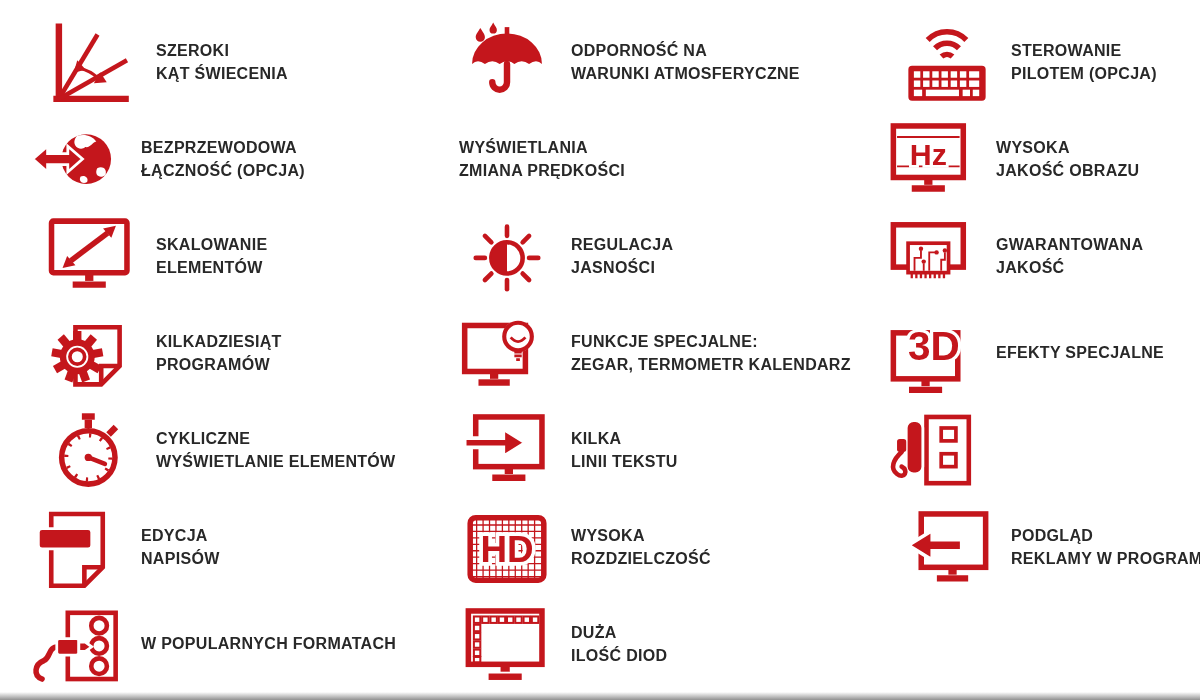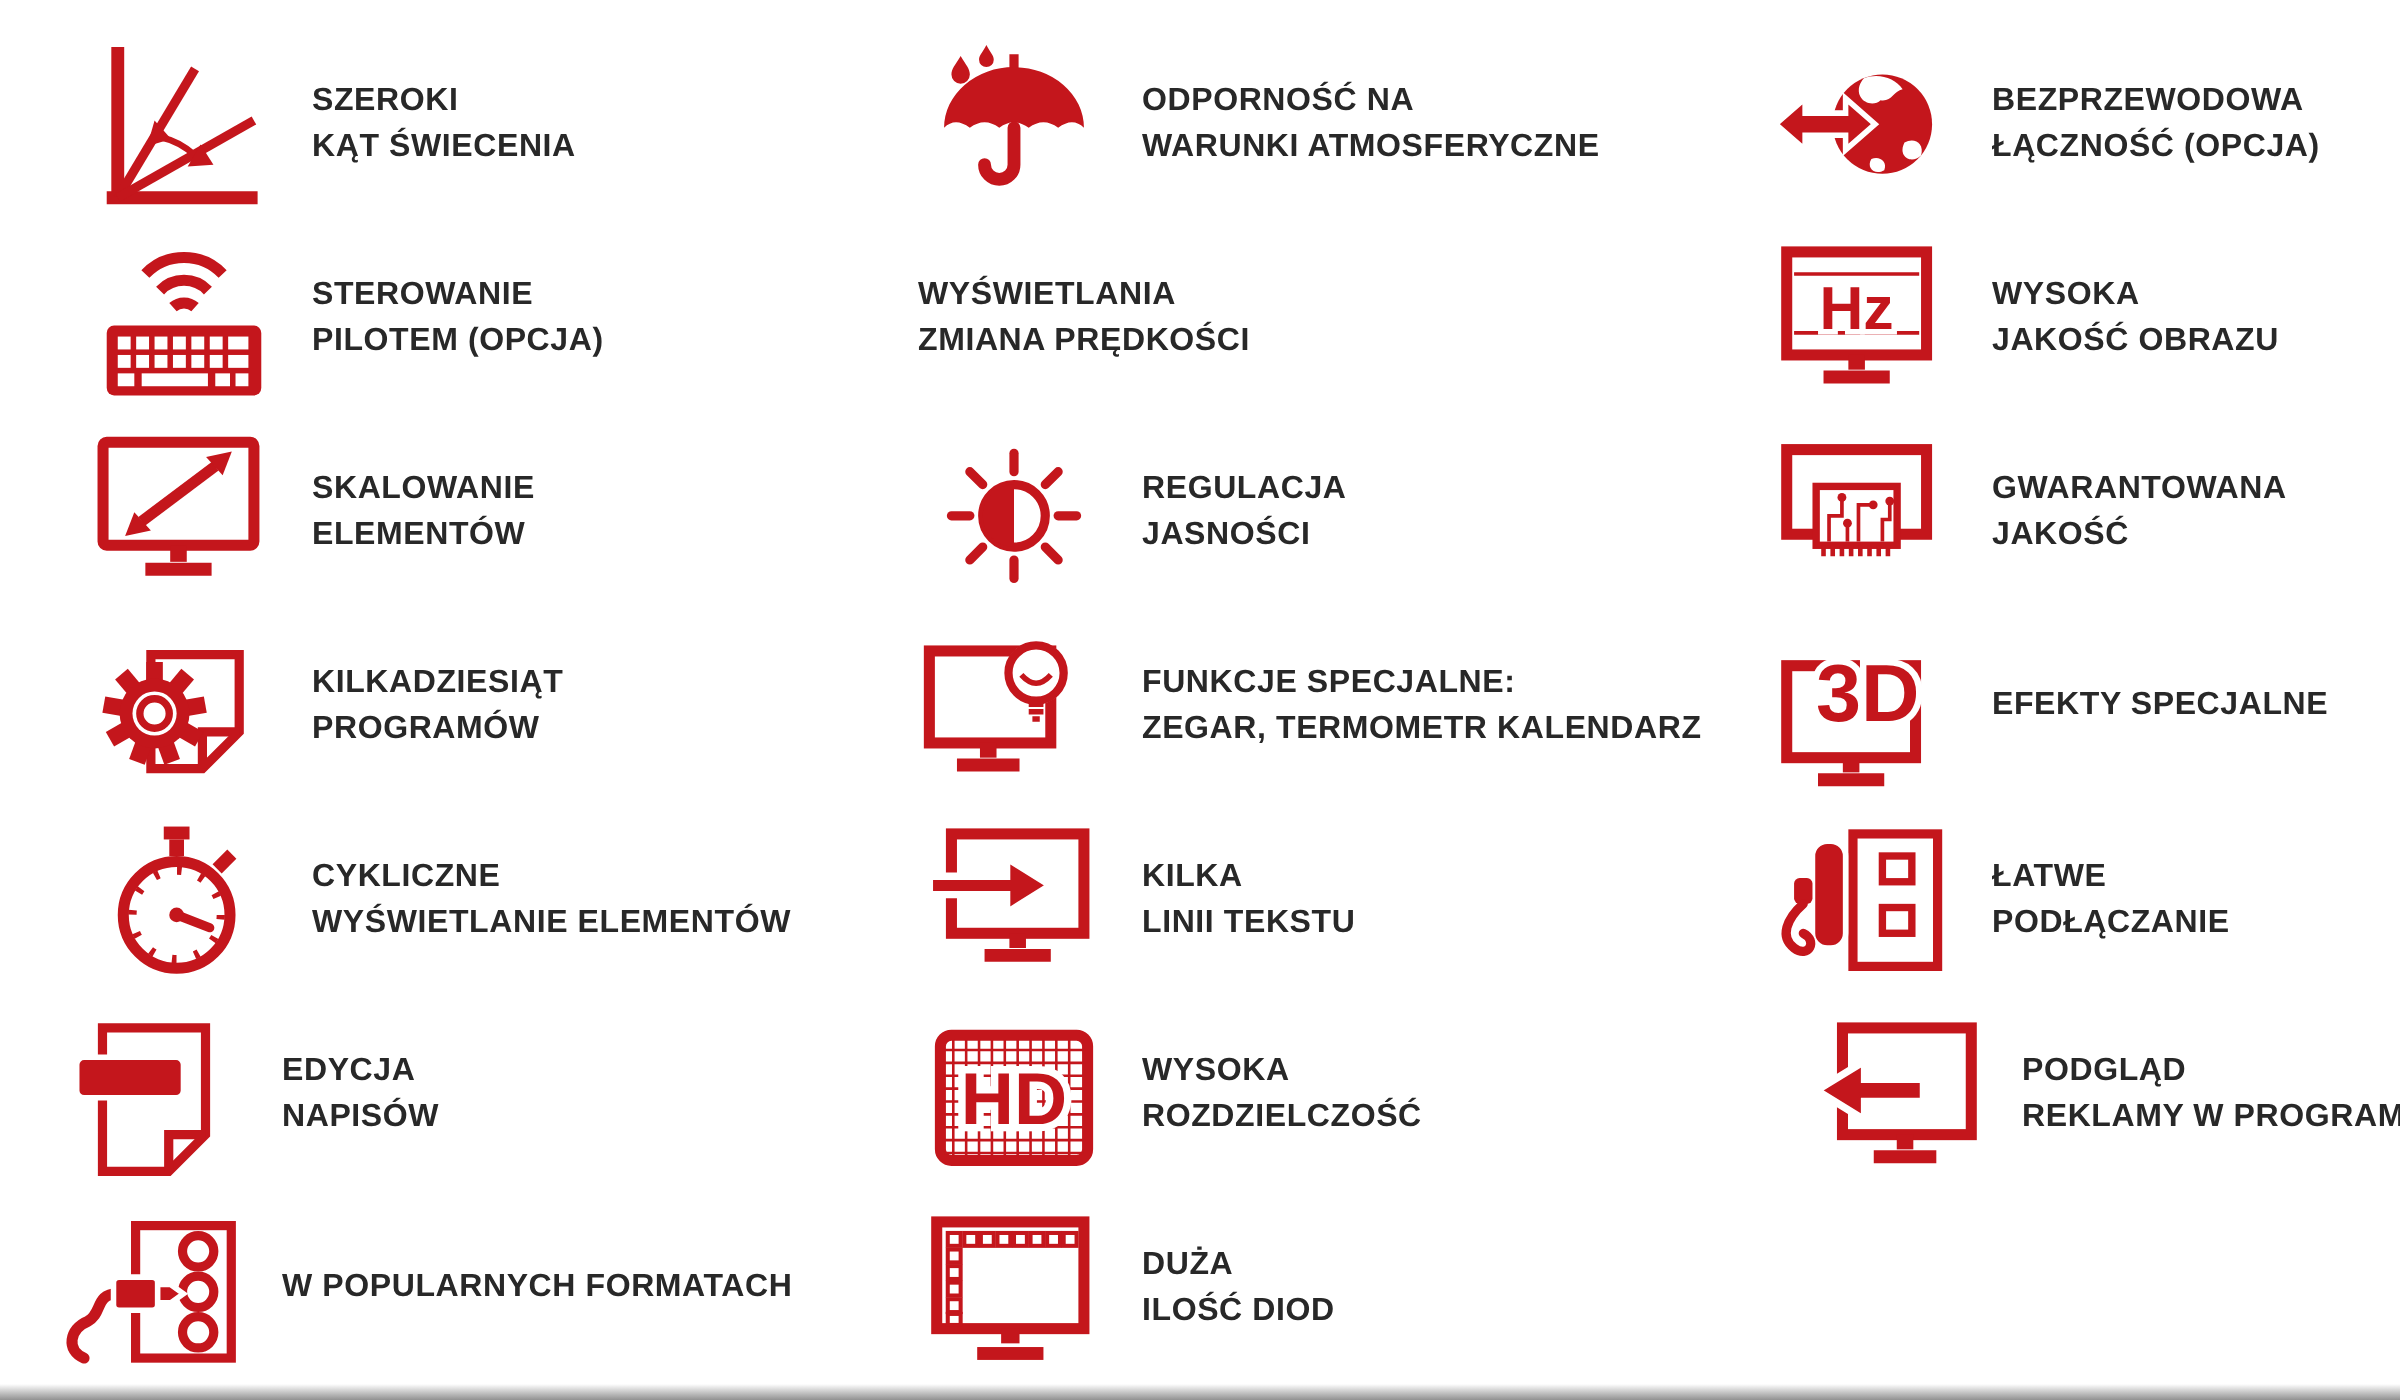--- a/index.html
+++ b/index.html
@@ -71,36 +71,20 @@
         <path d="M21,7 c3,5 5,7 5,10 a5,5 0 1 1 -10,0 c0,-3 2,-5 5,-10 z" fill="currentColor"></path>
         <path d="M35,1 c2,4 4,5.5 4,8 a4,4 0 1 1 -8,0 c0,-2.5 2,-4 4,-8 z" fill="currentColor"></path>
       </svg>
     </div>
     <div class="label">
       <span class="ln">ODPORNOŚĆ NA</span>
       <span class="ln">WARUNKI ATMOSFERYCZNE</span>
     </div>
   </div>
 
-  <div class="cell c3">
-    <div class="icon-box">
-      <svg viewBox="0 0 100 90">
-        <circle cx="60" cy="44" r="27" fill="currentColor"></circle>
-        <path d="M50,19 c8,-3 17,0 21,6 c-5,1 -6,7 -12,6 c-3,3 -9,2 -11,-2 c-2,-4 0,-8 2,-10 z" fill="#fff"></path>
-        <path d="M72,54 c5,-3 11,0 9,7 c-5,5 -13,1 -9,-7 z" fill="#fff"></path>
-        <path d="M54,63 c4,-2 9,1 7,6 c-5,3 -10,-1 -7,-6 z" fill="#fff"></path>
-        <path d="M18,38 H40 V30 L56,44 40,58 V50 H18 V58 L2,44 18,30 Z" fill="currentColor" stroke="#fff" stroke-width="3"></path>
-      </svg>
-    </div>
-    <div class="label">
-      <span class="ln">BEZPRZEWODOWA</span>
-      <span class="ln">ŁĄCZNOŚĆ (OPCJA)</span>
-    </div>
-  </div>
-
   <div class="cell c1">
     <div class="icon-box">
       <svg viewBox="0 0 100 90">
         <path d="M44,38 a9,9 0 0 1 12,0" fill="none" stroke="currentColor" stroke-width="6"></path>
         <path d="M37,29 a18,18 0 0 1 26,0" fill="none" stroke="currentColor" stroke-width="6"></path>
         <path d="M29,20 a29,29 0 0 1 42,0" fill="none" stroke="currentColor" stroke-width="6"></path>
         <rect x="8" y="48" width="84" height="38" rx="4" fill="currentColor"></rect>
         <g fill="#fff">
           <rect x="14" y="54" width="7" height="7"></rect>
             <rect x="24" y="54" width="7" height="7"></rect>
@@ -122,20 +106,36 @@
             <rect x="78" y="74" width="7" height="7"></rect>
         </g>
       </svg>
     </div>
     <div class="label">
       <span class="ln">STEROWANIE</span>
       <span class="ln">PILOTEM (OPCJA)</span>
     </div>
   </div>
 
+  <div class="cell c3">
+    <div class="icon-box">
+      <svg viewBox="0 0 100 90">
+        <circle cx="60" cy="44" r="27" fill="currentColor"></circle>
+        <path d="M50,19 c8,-3 17,0 21,6 c-5,1 -6,7 -12,6 c-3,3 -9,2 -11,-2 c-2,-4 0,-8 2,-10 z" fill="#fff"></path>
+        <path d="M72,54 c5,-3 11,0 9,7 c-5,5 -13,1 -9,-7 z" fill="#fff"></path>
+        <path d="M54,63 c4,-2 9,1 7,6 c-5,3 -10,-1 -7,-6 z" fill="#fff"></path>
+        <path d="M18,38 H40 V30 L56,44 40,58 V50 H18 V58 L2,44 18,30 Z" fill="currentColor" stroke="#fff" stroke-width="3"></path>
+      </svg>
+    </div>
+    <div class="label">
+      <span class="ln">BEZPRZEWODOWA</span>
+      <span class="ln">ŁĄCZNOŚĆ (OPCJA)</span>
+    </div>
+  </div>
+
   <div class="cell c2">
     <div class="label">
       <span class="ln">WYŚWIETLANIA</span>
       <span class="ln">ZMIANA PRĘDKOŚCI</span>
     </div>
   </div>
 
   <div class="cell c3">
     <div class="icon-box">
       <svg viewBox="0 0 100 90">
@@ -314,24 +314,20 @@
   <div class="cell c3">
     <div class="icon-box">
       <svg viewBox="0 0 100 90">
         <rect x="44" y="8" width="46" height="72" fill="none" stroke="currentColor" stroke-width="5"></rect>
         <rect x="60" y="20" width="16" height="14" fill="#fff" stroke="currentColor" stroke-width="4"></rect>
         <rect x="60" y="48" width="16" height="14" fill="#fff" stroke="currentColor" stroke-width="4"></rect>
         <rect x="22" y="12" width="18" height="58" rx="8" fill="currentColor" stroke="#fff" stroke-width="3"></rect>
         <rect x="12" y="32" width="10" height="14" rx="3" fill="currentColor"></rect>
         <path d="M17,46 C8,54 4,64 12,70 C20,76 25,66 17,62" fill="none" stroke="currentColor" stroke-width="5" stroke-linecap="round"></path>
       </svg>
-    </div>
-    <div class="label">
-      <span class="ln">ŁATWE</span>
-      <span class="ln">PODŁĄCZANIE</span>
     </div>
   </div>
 
 
   <div class="cell c2">
     <div class="icon-box">
       <svg viewBox="0 0 100 90">
         <path d="M22,8 H78 V66 L58,86 H22 Z" fill="none" stroke="currentColor" stroke-width="5"></path>
         <path d="M58,86 V66 H78" fill="none" stroke="currentColor" stroke-width="5"></path>
         <rect x="8" y="24" width="58" height="22" rx="4" fill="currentColor" stroke="#fff" stroke-width="3"></rect>

